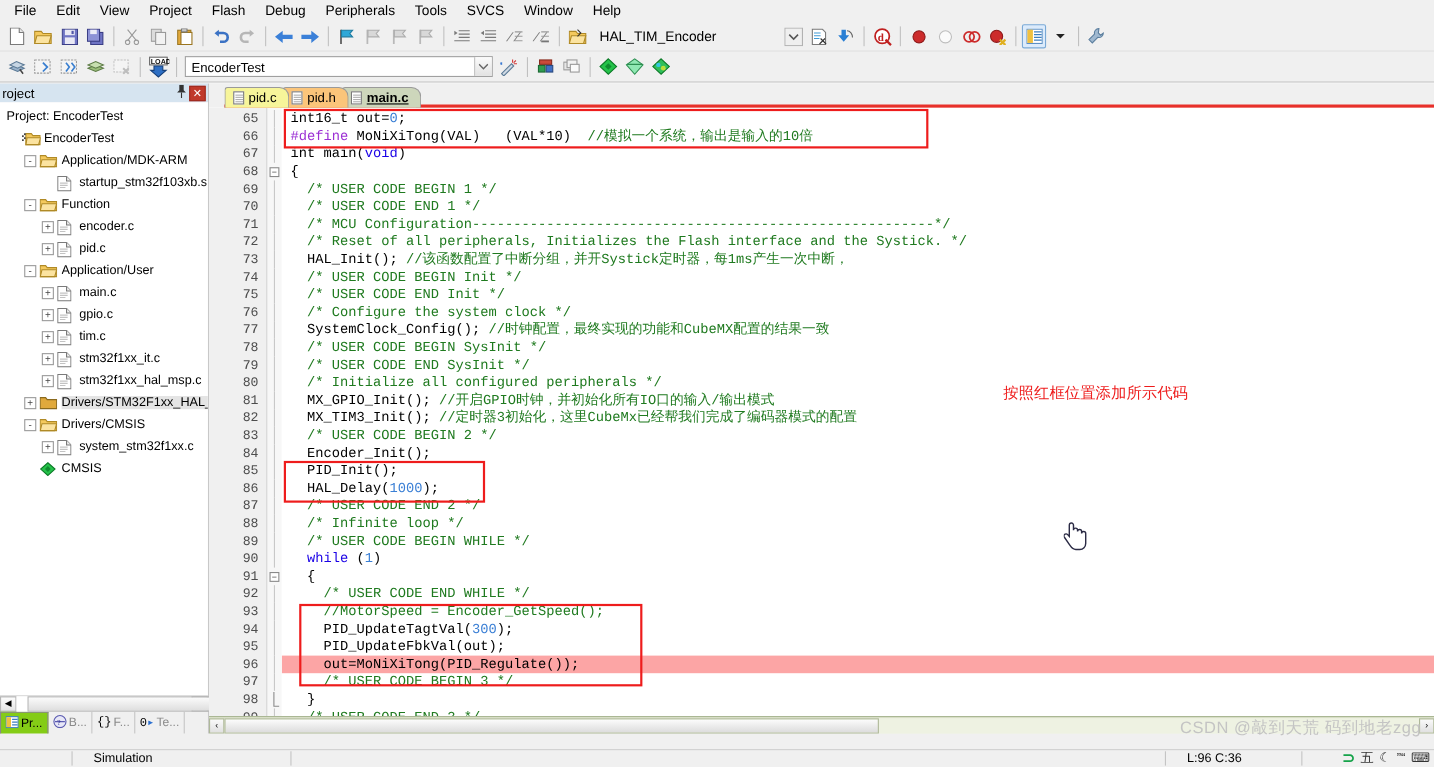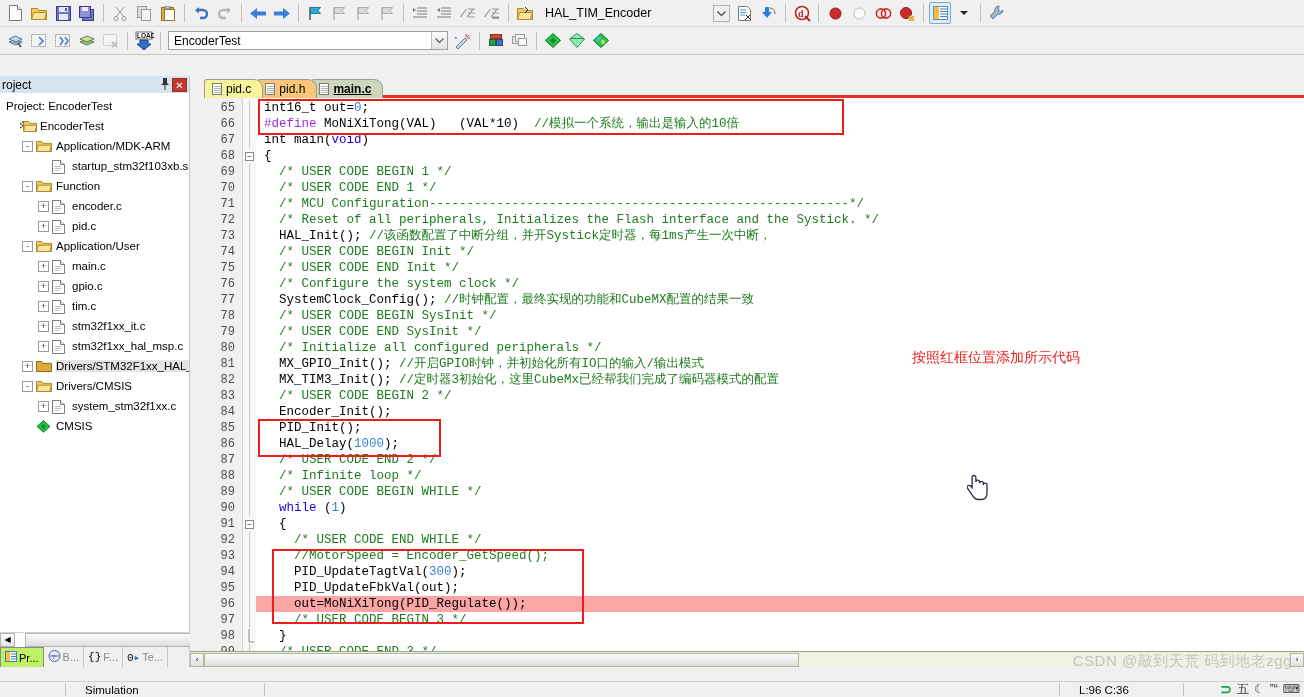--- a/index.html
+++ b/index.html
@@ -88,21 +88,21 @@
   .hscroll {
     height: 15px; background: #f0f0f0; display: flex; align-items: center;
     border-top: 1px solid #d0d0d0;
   }
   .hs-arrow { width: 15px; height: 14px; background: linear-gradient(#fdfdfd,#e4e4e4); border: 1px solid #b5b5b5; font-size: 8px; text-align: center; line-height: 12px; }
   .hs-track { flex: 1; height: 14px; background: #fff; position: relative; }
   .hs-thumb { position: absolute; left: 10px; top: 0; width: 190px; height: 14px; background: linear-gradient(#fbfbfb,#dedede); border: 1px solid #b5b5b5; }
 
   .pane-tabs { height: 20px; background: #f0f0f0; display: flex; align-items: stretch; font-size: 11px; }
   .ptab { display: flex; align-items: center; padding: 0 4px; border-right: 1px solid #c6c6c6; gap: 2px; }
-  .ptab.sel { background: #bef264; border: 1px solid #8a8a8a; border-bottom: none; font-weight: normal; }
+  .ptab.sel { background: #84cc16; border: 1px solid #8a8a8a; border-bottom: none; font-weight: normal; }
 
   
   .editor { flex: 1; display: flex; flex-direction: column; background: #fff; position: relative; }
   .tabstrip { height: 22px; background: #f0f0f0; display: flex; align-items: flex-end; padding-left: 14px; position: relative; }
   .etab {
     height: 19px; display: flex; align-items: center; gap: 4px;
     padding: 0 11px 0 7px; font-size: 12px;
     border: 1px solid #9a9a9a; border-bottom: none;
     border-radius: 3px 9px 0 0; margin-right: -6px; position: relative;
   }
@@ -170,20 +170,33 @@
   .ime-g { color: #16a34a; font-weight: bold; font-size: 14px; }
   .ime-b { color: #333; font-size: 12px; }
 
   .bottom-strip { position:absolute; left:0; right:0; bottom:16px; height:14px; background:#f0f0f0; }
 </style>
 </head>
 <body>
 
 <div id="app">
 
+  <div class="menubar">
+    <div class="mi">File</div>
+    <div class="mi">Edit</div>
+    <div class="mi">View</div>
+    <div class="mi">Project</div>
+    <div class="mi">Flash</div>
+    <div class="mi">Debug</div>
+    <div class="mi">Peripherals</div>
+    <div class="mi">Tools</div>
+    <div class="mi">SVCS</div>
+    <div class="mi">Window</div>
+    <div class="mi">Help</div>
+  </div>
 
   <div class="toolbar">
     <div class="tbtn">
       <svg width="15" height="16" viewBox="0 0 15 16">
           <path d="M1.5 .5h8l4 4v11h-12z" fill="#fff" stroke="#7a7a7a"></path>
           <path d="M9.5 .5v4h4" fill="#e8e8e8" stroke="#7a7a7a"></path>
         </svg>
     </div>
     <div class="tbtn">
       <svg width="17" height="15" viewBox="0 0 17 15">

